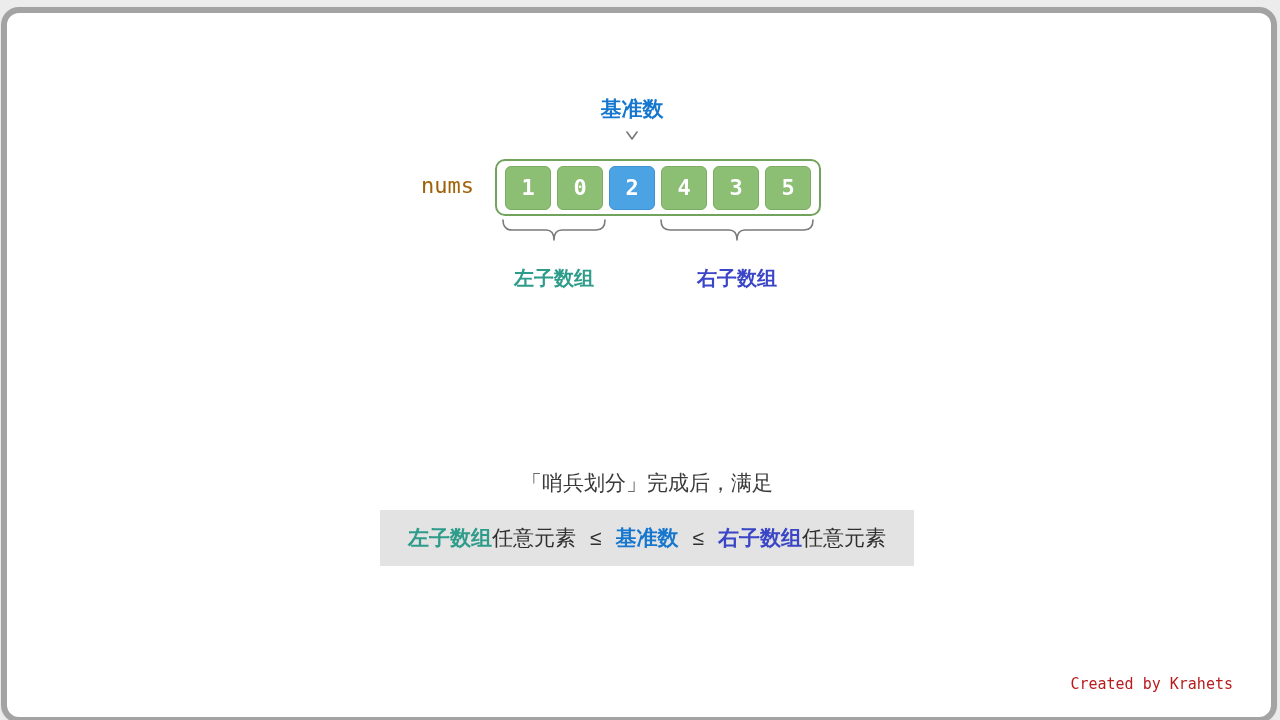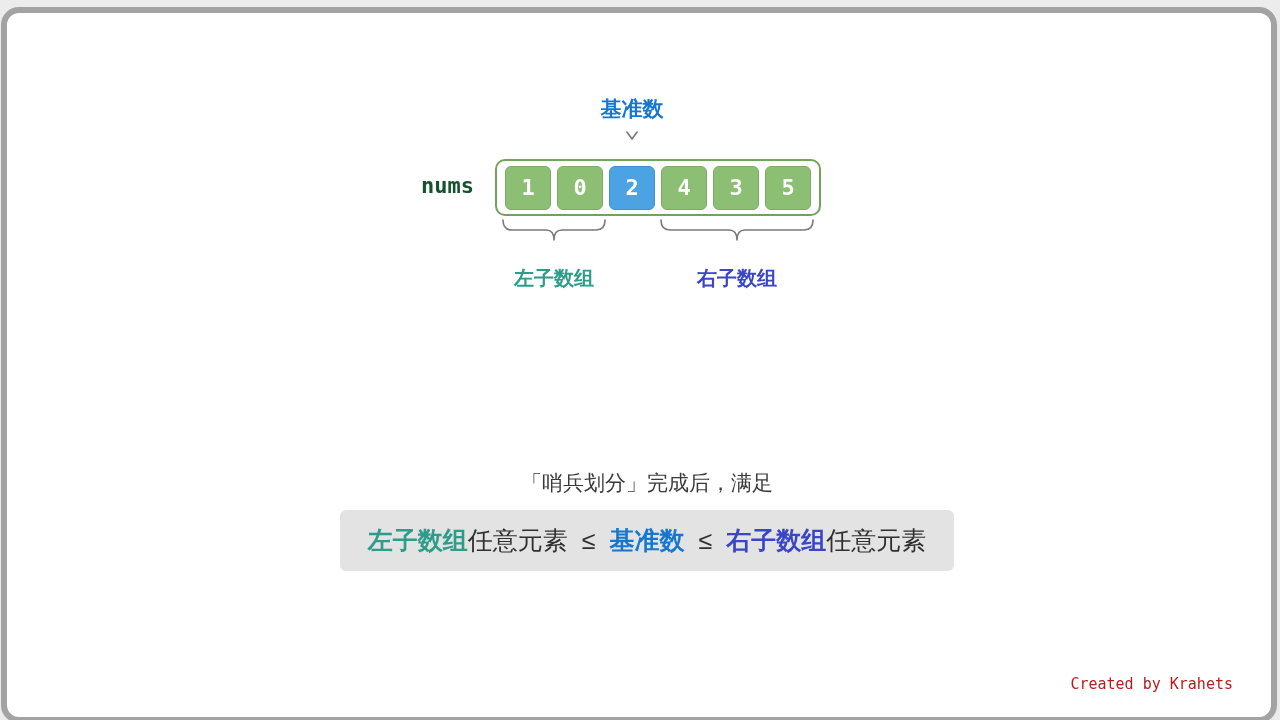--- a/index.html
+++ b/index.html
@@ -30,22 +30,22 @@
     color: #1677cf;
   }
   .arrow-down {
     left: 618px; top: 118px;
   }
   .nums-label {
     left: 385px; top: 160px; width: 82px;
     text-align: right;
     font-family: "DejaVu Sans Mono", monospace;
     font-size: 22px;
-    font-weight: bold;
-    color: #14532d;
+    font-weight: normal;
+    color: #a16207;
   }
   .array-box {
     left: 488px; top: 146px;
     width: 326px; height: 57px;
     box-sizing: border-box;
     border: 2px solid #72a35c;
     border-radius: 10px;
     background: #ffffff;
     display: flex;
     align-items: center;
@@ -91,23 +91,23 @@
     font-size: 21px;
     color: #3a3a3a;
   }
   .condition-wrap {
     left: 0; top: 497px; width: 1280px;
     text-align: center;
   }
   .condition-box {
     display: inline-block;
     background: #e3e3e3;
-    border-radius: 6px;
+    border-radius: 0;
     padding: 14px 28px;
-    font-size: 25px;
+    font-size: 21px;
     color: #2f2f2f;
     font-weight: 500;
   }
   .condition-box .teal { color: #2e9c8a; font-weight: bold; }
   .condition-box .blue { color: #1677cf; font-weight: bold; }
   .condition-box .indigo { color: #3a46c6; font-weight: bold; }
   .condition-box .leq { margin: 0 14px; color: #2f2f2f; }
 
   .credit {
     right: 38px; bottom: 24px;

